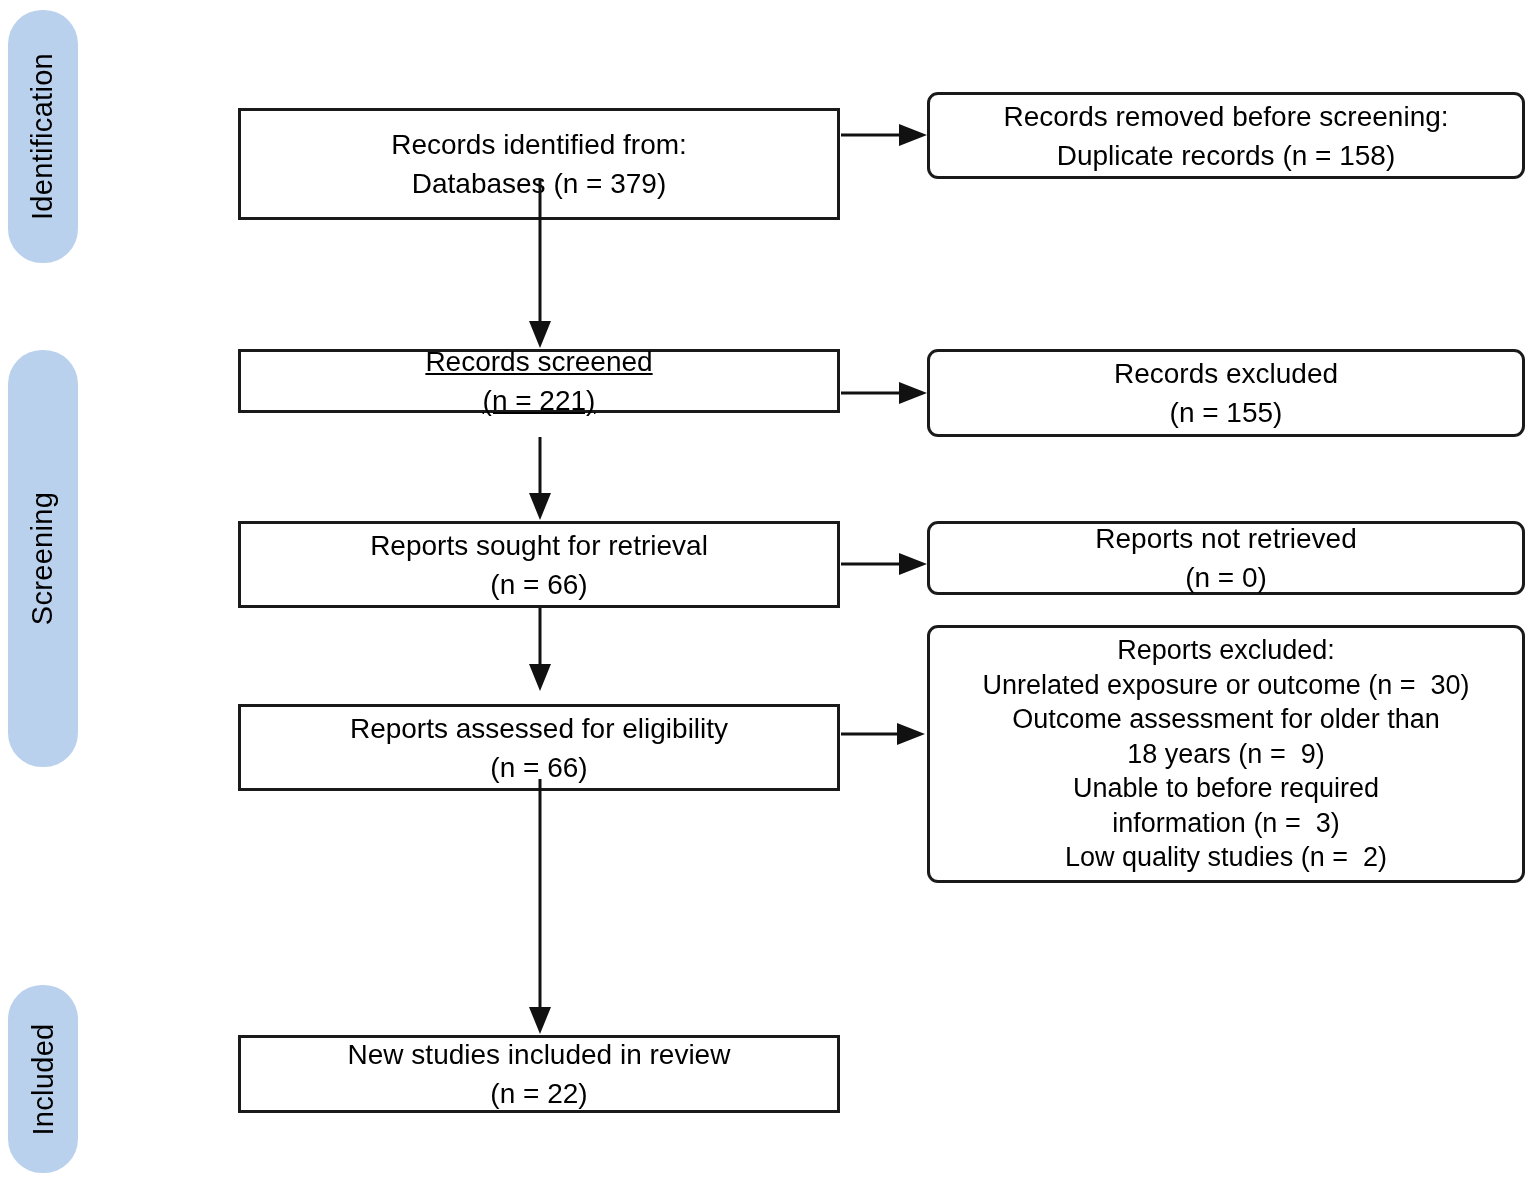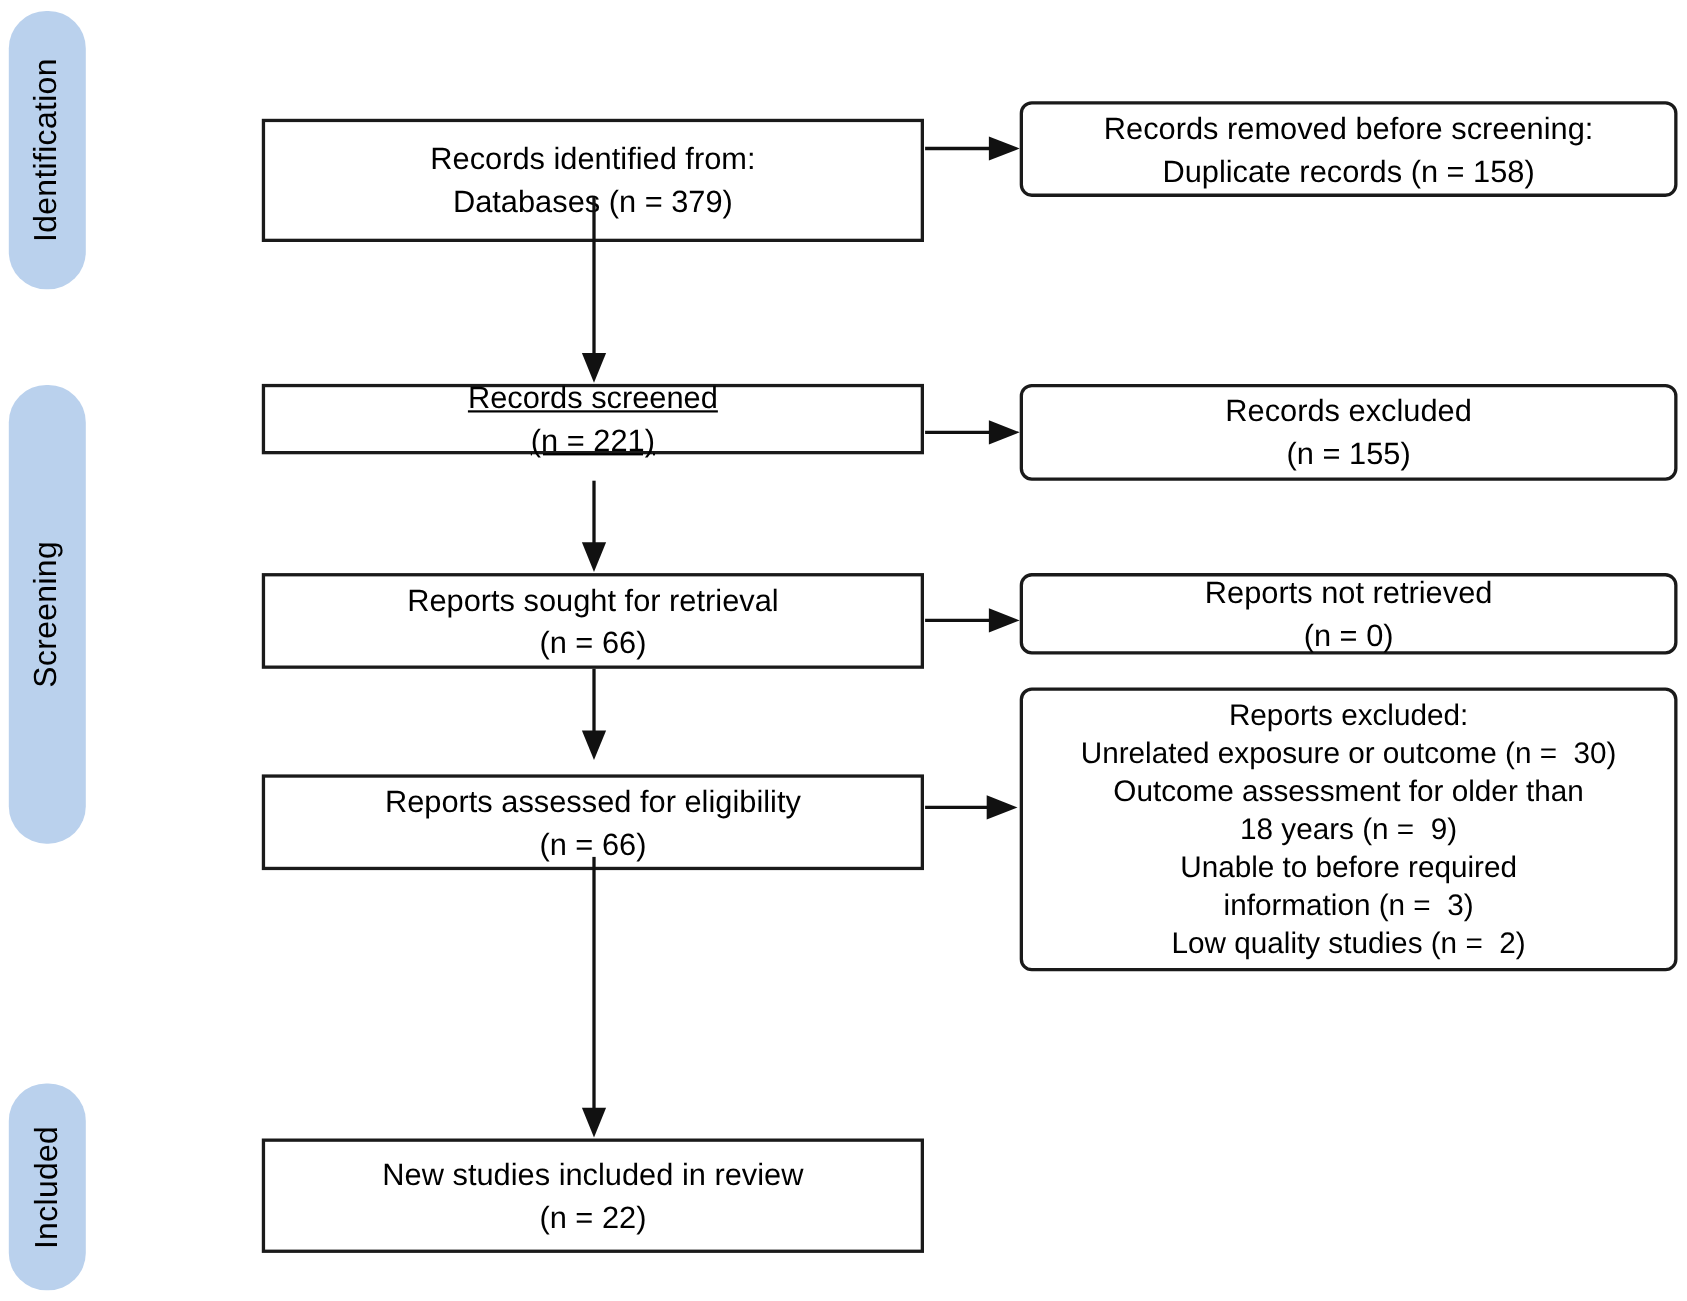--- a/index.html
+++ b/index.html
@@ -116,21 +116,21 @@
   <div class="box col2 tall" style="top:625px; height:258px;">
     <div class="line">Reports excluded:</div>
     <div class="line">Unrelated exposure or outcome (n =  30)</div>
     <div class="line">Outcome assessment for older than</div>
     <div class="line">18 years (n =  9)</div>
     <div class="line">Unable to before required</div>
     <div class="line">information (n =  3)</div>
     <div class="line">Low quality studies (n =  2)</div>
   </div>
 
-  <div class="box col1" style="top:1035px; height:104px;">
+  <div class="box col1" style="top:1035px; height:78px;">
     <div class="line">New studies included in review</div>
     <div class="line">(n = 22)</div>
   </div>
 
   <svg class="arrows" viewBox="0 0 1534 1183" xmlns="http://www.w3.org/2000/svg">
 
     <g>
       <line x1="841" y1="135" x2="901" y2="135" stroke="#111111" stroke-width="3"></line>
       <polygon points="927,135 899,124 899,146" fill="#111111"></polygon>
     </g>

